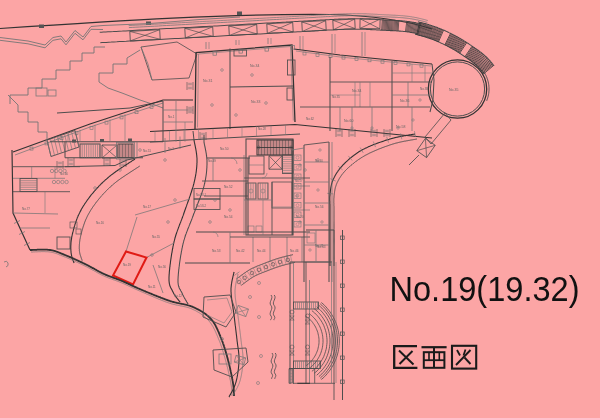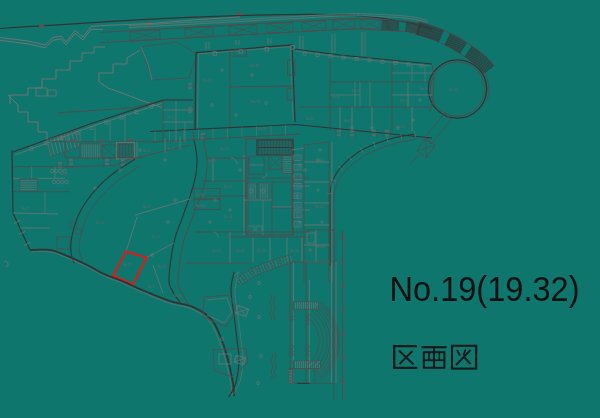--- a/index.html
+++ b/index.html
@@ -1,14 +1,14 @@
 <!DOCTYPE html>
 <html><head><meta charset="utf-8"><style>
 html,body{margin:0;padding:0;background:#fdfdfd;}
-#c{position:relative;width:600px;height:418px;background:#0f766e;overflow:hidden;}
+#c{position:relative;width:600px;height:418px;background:#fca5a5;overflow:hidden;}
 </style></head><body>
 <div id="c"><svg width="600" height="418" viewBox="0 0 600 418">
       <path d="M0,28.5 C120,20.5 230,13.5 330,14.5 C370,15.5 405,20 432,29" fill="none" stroke="#333333" stroke-width="1.15"></path>
       <rect x="146" y="21.5" width="5" height="3.5" fill="#555"></rect>
       <rect x="39" y="24.5" width="5" height="3.5" fill="#555"></rect>
       <rect x="237" y="11.5" width="5" height="3.5" fill="#555"></rect>
       <polyline points="0.0,37.5 28.0,41.0 45.0,45.0 53.0,37.5 61.0,36.0 66.0,42.0 75.0,30.5 83.0,37.0 91.0,26.5 103.0,25.5 150.0,23.5 200.0,19.5 240.0,17.0" fill="none" stroke="#757575" stroke-width="0.9"></polyline>
       <polyline points="0.0,40.3 28.0,43.8 45.0,47.8 53.0,40.3 61.0,38.8 66.0,44.8 75.0,33.3 83.0,39.8 91.0,29.3 103.0,29.5" fill="none" stroke="#757575" stroke-width="0.9"></polyline>
       <polyline points="105.0,47.0 94.0,47.0 94.0,53.0 82.0,53.0 82.0,61.0 70.0,61.0 70.0,70.0 56.0,70.0 56.0,79.0 42.0,79.0 42.0,88.0 28.0,88.0 28.0,95.0 10.0,95.0 10.0,104.0" fill="none" stroke="#757575" stroke-width="0.9"></polyline>
       <polyline points="140.0,50.0 127.0,58.0 127.0,64.0 113.0,64.0 113.0,73.0 99.0,73.0 99.0,82.0 108.0,88.0 122.0,93.0 140.0,100.0 155.0,105.0 163.0,108.0" fill="none" stroke="#757575" stroke-width="0.9"></polyline>

